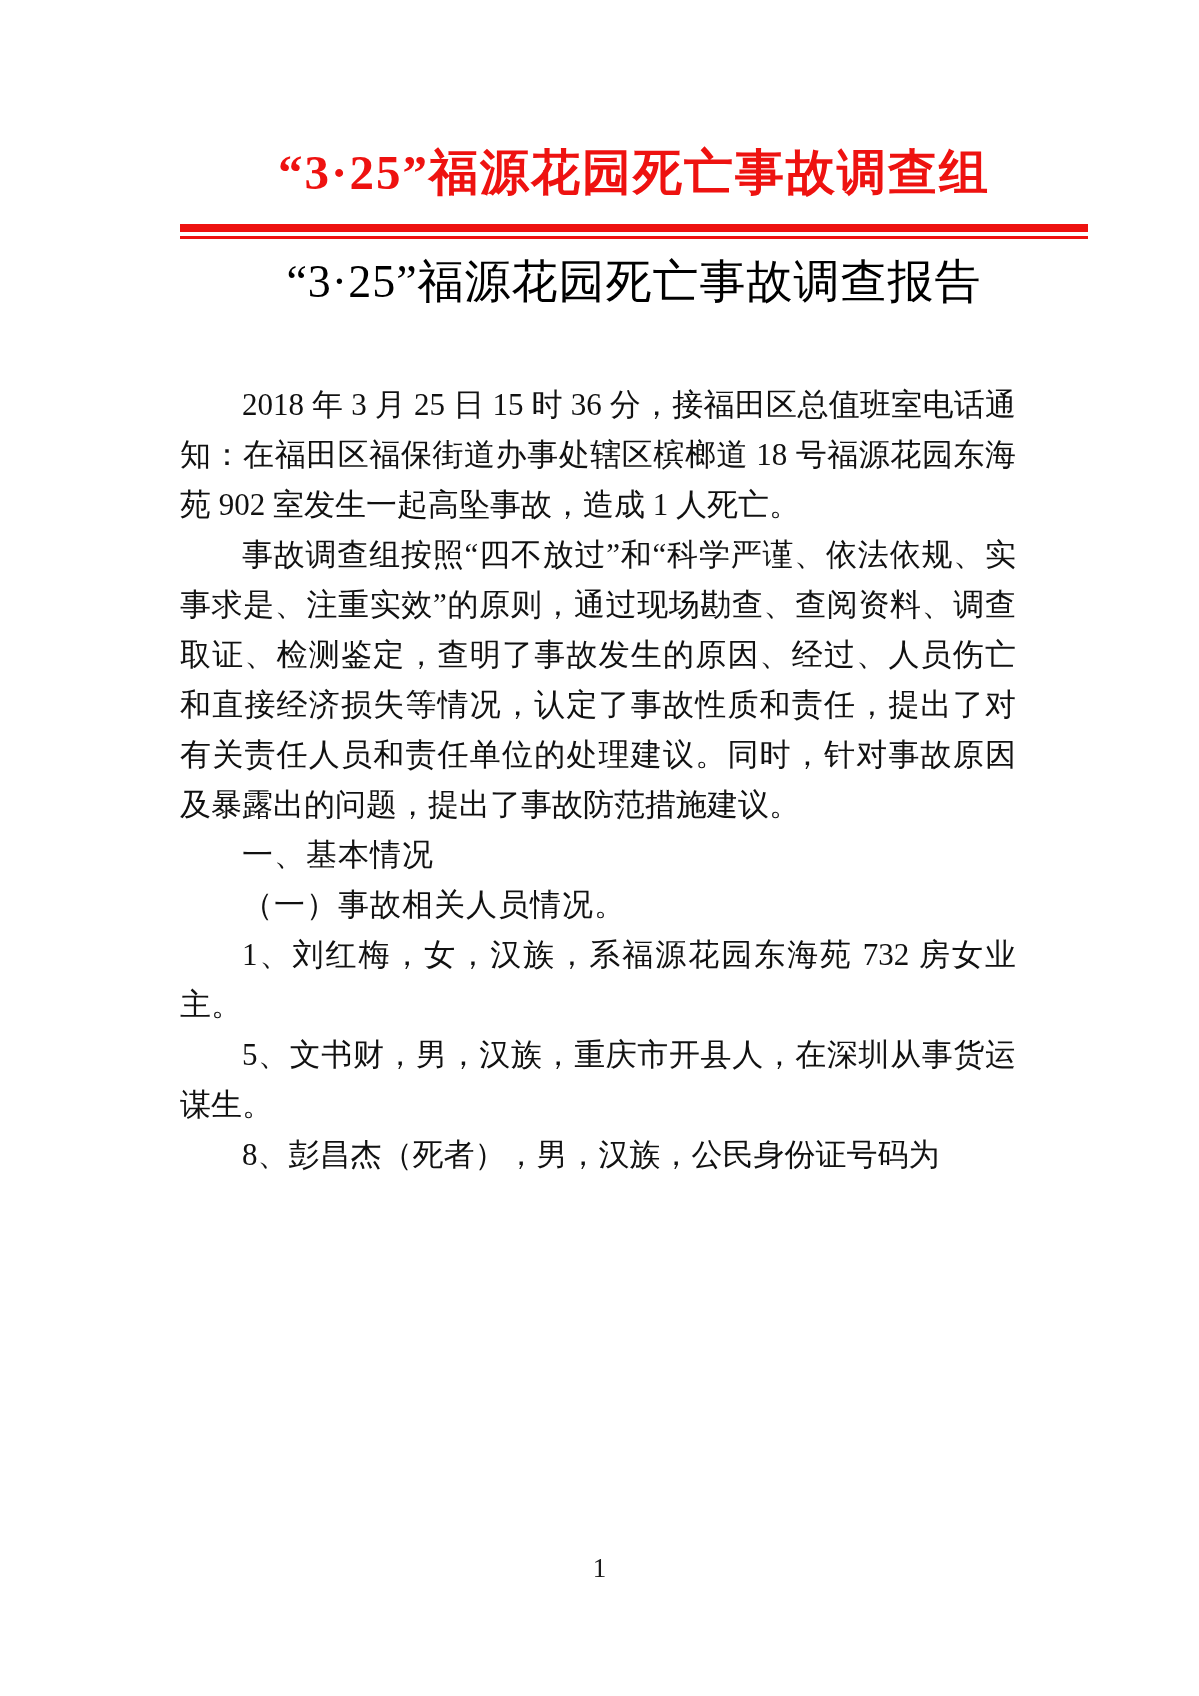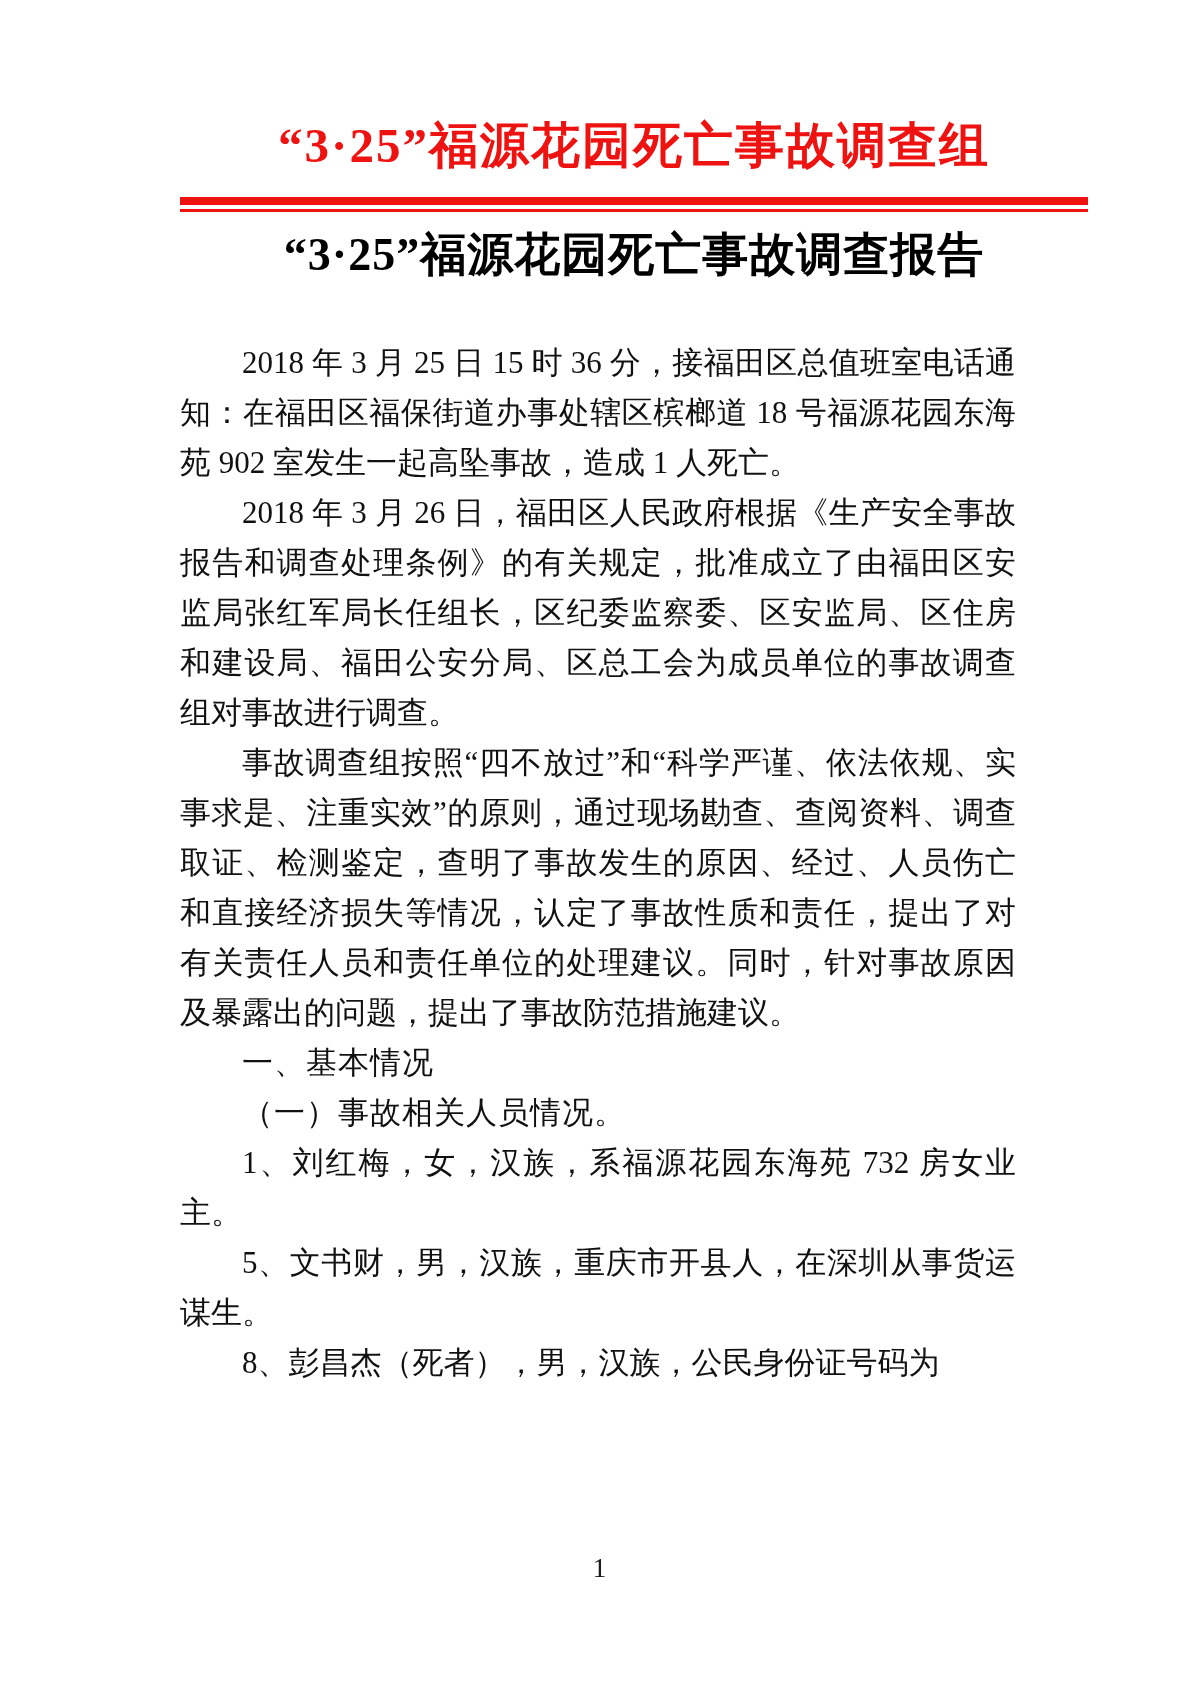--- a/index.html
+++ b/index.html
@@ -9,47 +9,47 @@
     height: 1696px;
     margin: 0 auto;
     background: #ffffff;
     font-family: "Liberation Serif", serif;
     color: #111;
     overflow: hidden;
   }
   .content {
     position: absolute;
     left: 180px;
-    top: 118px;
+    top: 145px;
     width: 908px;
   }
   .letterhead {
     text-align: center;
     font-size: 49px;
     line-height: 55px;
     font-weight: bold;
     letter-spacing: 2px;
     color: #ee1210;
     white-space: nowrap;
   }
   .rule { margin-top: 24px; }
   .rule-thick { height: 8px; background: #ee1210; }
   .rule-thin  { height: 3px; background: #ee1210; margin-top: 4px; }
   .doc-title {
     margin-top: 16px;
     text-align: center;
     font-size: 46px;
     line-height: 54px;
-    font-weight: bold;
+    font-weight: normal;
     letter-spacing: 1px;
     color: #000;
     white-space: nowrap;
   }
   .body-text {
-    margin-top: 56px;
+    margin-top: 71px;
     width: 836px;
     font-size: 31px;
     line-height: 50px;
     text-align: justify;
     text-justify: inter-character;
   }
   .body-text p {
     margin: 0;
     text-indent: 2em;
   }
@@ -79,21 +79,20 @@
 
     <div class="rule">
       <div class="rule-thick"></div>
       <div class="rule-thin"></div>
     </div>
 
     <div class="doc-title">“3·25”福源花园死亡事故调查报告</div>
 
     <div class="body-text">
       <p class="para">2018 年 3 月 25 日 15 时 36 分，接福田区总值班室电话通知：在福田区福保街道办事处辖区槟榔道 18 号福源花园东海苑 902 室发生一起高坠事故，造成 1 人死亡。</p>
-      <p class="para">2018 年 3 月 26 日，福田区人民政府根据《生产安全事故报告和调查处理条例》的有关规定，批准成立了由福田区安监局张红军局长任组长，区纪委监察委、区安监局、区住房和建设局、福田公安分局、区总工会为成员单位的事故调查组对事故进行调查。</p>
       <p class="para">事故调查组按照“四不放过”和“科学严谨、依法依规、实事求是、注重实效”的原则，通过现场勘查、查阅资料、调查取证、检测鉴定，查明了事故发生的原因、经过、人员伤亡和直接经济损失等情况，认定了事故性质和责任，提出了对有关责任人员和责任单位的处理建议。同时，针对事故原因及暴露出的问题，提出了事故防范措施建议。</p>
       <p class="heading1">一、基本情况</p>
       <p class="heading2">（一）事故相关人员情况。</p>
       <p class="para">1、刘红梅，女，汉族，系福源花园东海苑 732 房女业主。</p>
       <p class="para">5、文书财，男，汉族，重庆市开县人，在深圳从事货运谋生。</p>
       <p class="para">8、彭昌杰（死者），男，汉族，公民身份证号码为</p>
     </div>
   </div>
 
   <div class="page-number">1</div>

